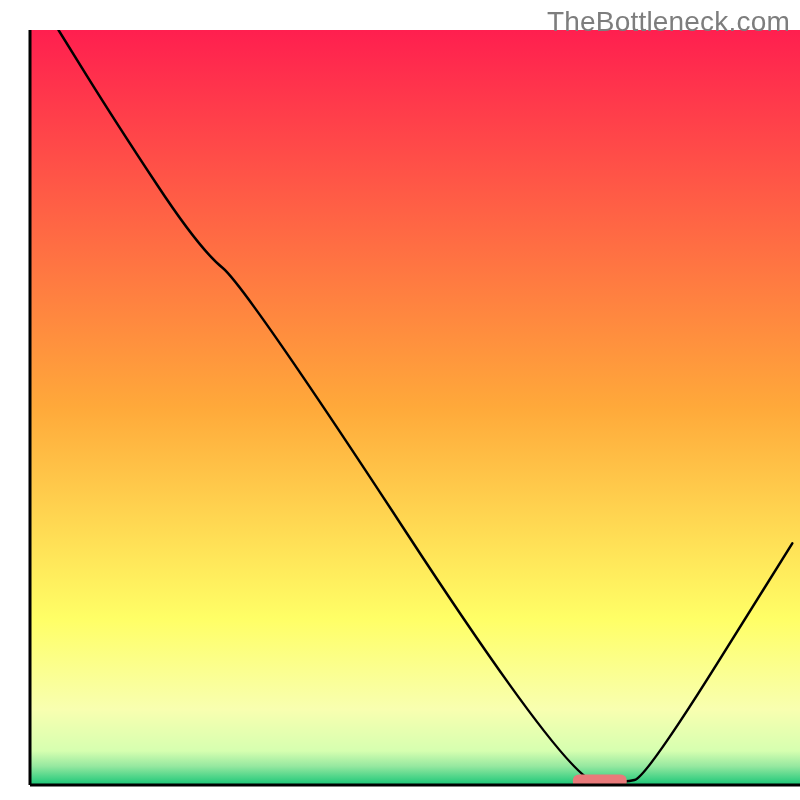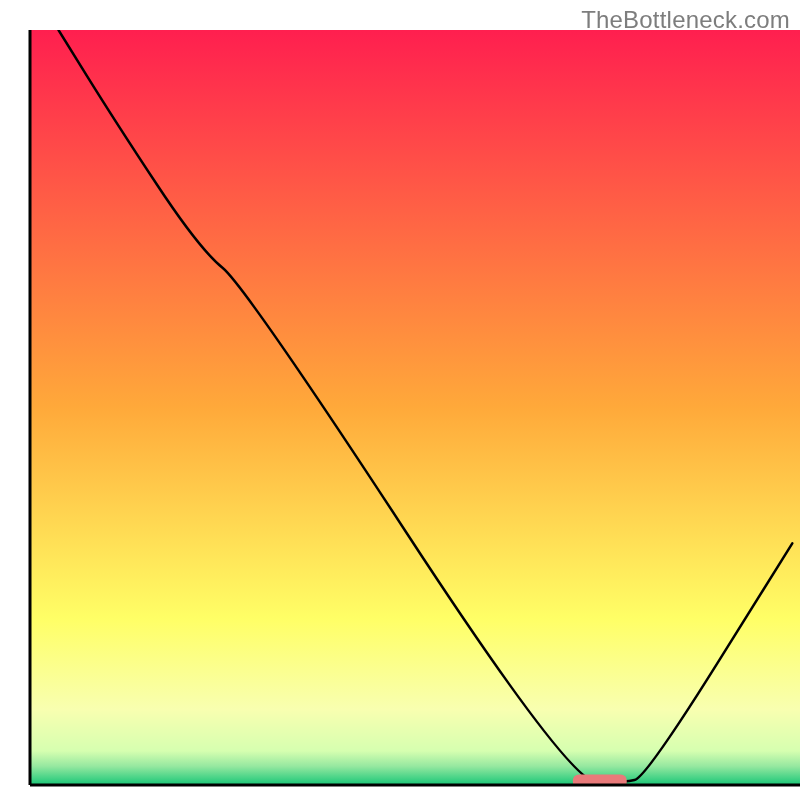--- a/index.html
+++ b/index.html
@@ -13,21 +13,21 @@
   .chart-container {
     position: relative;
     width: 800px;
     height: 800px;
   }
   .watermark {
     position: absolute;
     top: 6px;
     right: 10px;
     color: #7d7d7d;
-    font-size: 24px;
+    font-size: 28px;
     font-weight: 500;
     letter-spacing: 0.2px;
     z-index: 5;
   }
   svg.plot {
     position: absolute;
     left: 0;
     top: 0;
     width: 800px;
     height: 800px;

